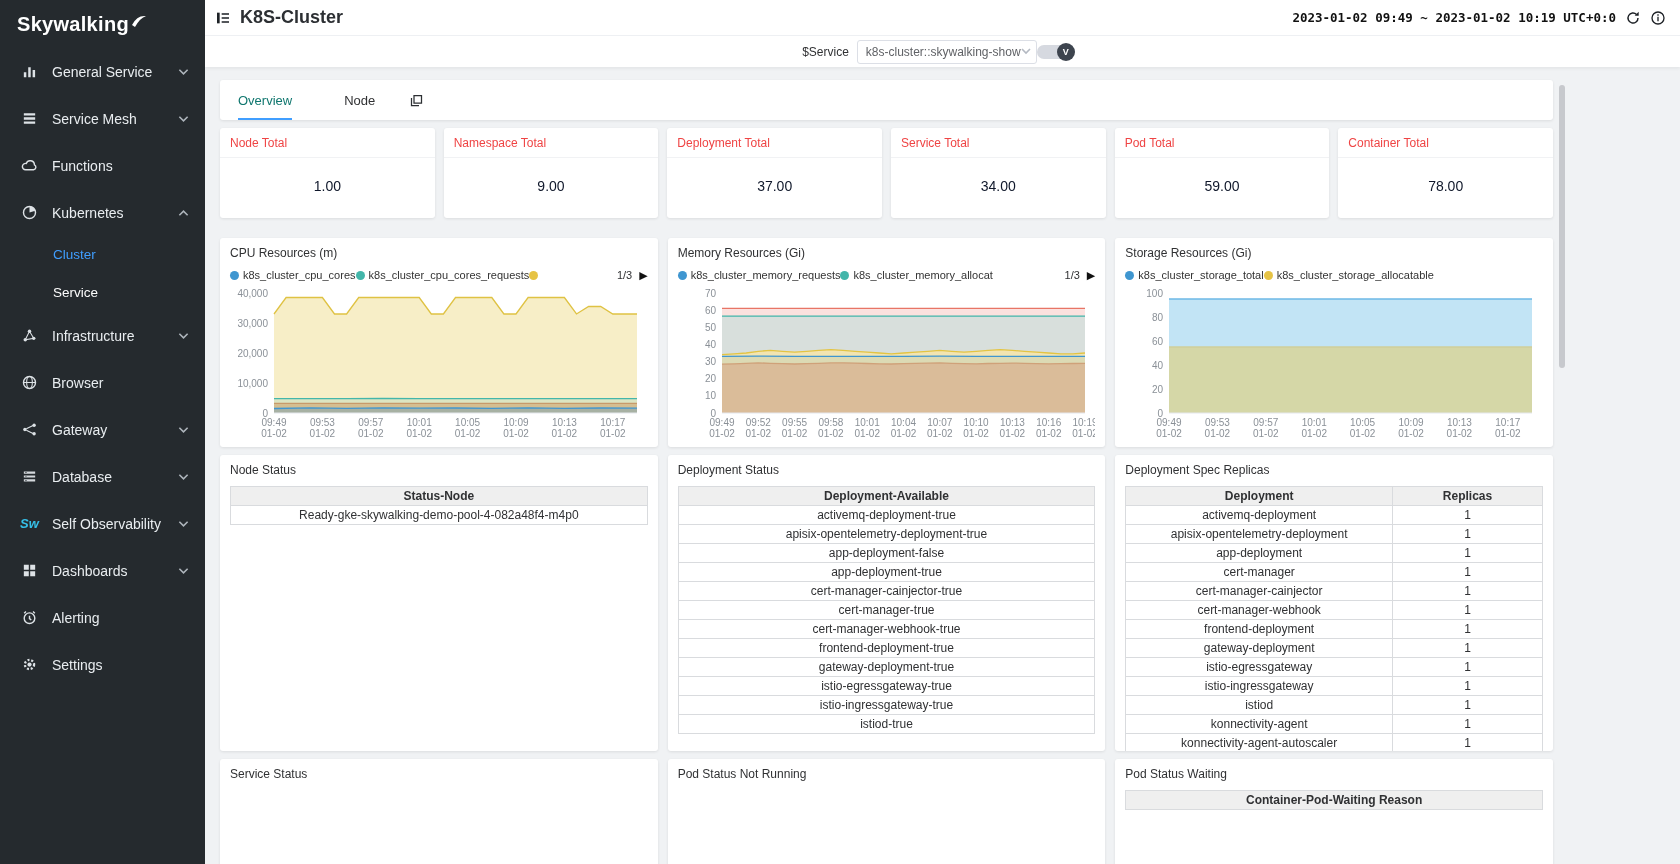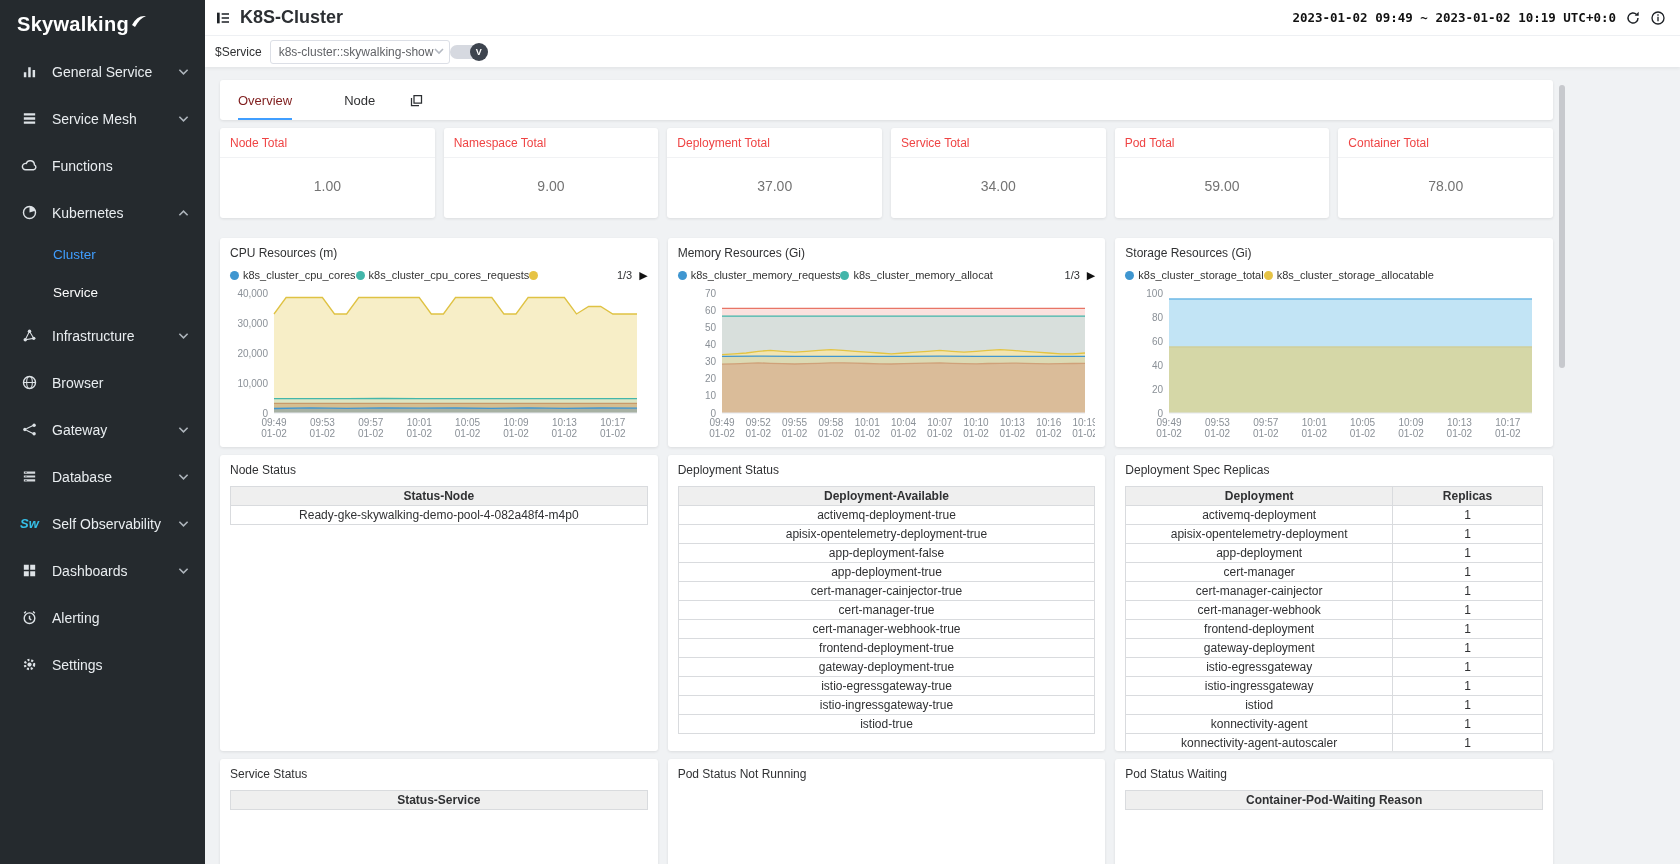--- a/index.html
+++ b/index.html
@@ -26,46 +26,46 @@
 
   
   .main { position:relative; flex:1; height:864px; display:flex; flex-direction:column; overflow:hidden; background:#f0f2f4; }
   .topbar { height:36px; background:#fff; border-bottom:1px solid #eef0f3; display:flex;
             align-items:center; justify-content:space-between; padding:0 14px 0 10px; flex-shrink:0; }
   .tb-left, .tb-right { display:flex; align-items:center; gap:9px; }
   .page-title { font-size:18px; font-weight:bold; color:#2c2f33; }
   .hicon { display:flex; align-items:center; color:#1d2126; cursor:pointer; }
   .time-range { font-family:"DejaVu Sans Mono", monospace; font-size:12.5px; font-weight:bold; color:#111; cursor:pointer; }
 
-  .toolbar { height:31px; background:#fff; display:flex; align-items:center; justify-content:flex-start;
+  .toolbar { height:31px; background:#fff; display:flex; align-items:center; justify-content:center;
              padding:0 12px 0 10px; box-shadow:0 2px 3px rgba(0,0,0,.05); flex-shrink:0; }
   .tl-left { display:flex; align-items:center; gap:8px; }
   .svc-label { font-size:12px; color:#303133; }
   .select { width:180px; height:24px; border:1px solid #dcdfe6; border-radius:3px; background:#fff;
             display:flex; align-items:center; padding:0 5px 0 8px; cursor:pointer; }
   .select-value { flex:1; font-size:12px; color:#606266; white-space:nowrap; overflow:hidden; }
   .select-caret { display:flex; color:#b4b9c2; }
   .toggle { width:36px; height:14px; border-radius:7px; background:#d6d9e0; position:relative; cursor:pointer; margin-right:8px; }
   .knob { position:absolute; right:-2px; top:-2px; width:18px; height:18px; border-radius:50%;
           background:#3d444e; color:#fff; font-size:9px; font-weight:bold;
           display:flex; align-items:center; justify-content:center; }
 
   
   .dash { position:relative; width:1363px; height:797px; padding:13px 15px 0 15px; overflow:hidden; }
   .card { background:#fff; border-radius:3px; box-shadow:0 1px 3px rgba(0,0,0,.09); }
 
   .tab-strip { height:40px; display:flex; align-items:center; padding:0 18px; gap:52px; }
   .tab { height:40px; display:flex; align-items:center; font-size:13px; color:#303133; cursor:pointer; }
-  .tab.active { color:#7f1d1d; box-shadow:inset 0 -2px 0 #409eff; }
+  .tab.active { color:#0f766e; box-shadow:inset 0 -2px 0 #409eff; }
   .tab-tool { display:flex; color:#2c2f33; cursor:pointer; margin-left:-18px; }
 
   .stats-row { display:grid; grid-template-columns:repeat(6,1fr); gap:9px; margin-top:8px; }
   .stat-card { height:90px; overflow:hidden; }
   .stat-title { font-size:12px; color:#ef4444; padding:8px 10px 7px; border-bottom:1px solid #f1f2f4; }
-  .stat-value { height:56px; display:flex; align-items:center; justify-content:center; font-size:14px; color:#737373; }
+  .stat-value { height:56px; display:flex; align-items:center; justify-content:center; font-size:14px; color:#0f172a; }
 
   .charts-row { display:grid; grid-template-columns:repeat(3,1fr); gap:10px; margin-top:20px; }
   .chart-card { height:209px; padding:8px 10px; overflow:hidden; }
   .card-title { font-size:12px; color:#303133; }
   .legend { display:flex; align-items:center; margin:7px 0 0 0; font-size:11px; color:#333; min-height:16px; }
   .legend-item { display:flex; align-items:center; gap:4px; cursor:pointer; }
   .dot { width:9px; height:9px; border-radius:50%; display:inline-block; }
   .legend-label { white-space:nowrap; }
   .pager { margin-left:auto; display:flex; align-items:center; gap:7px; }
   .pager-text { font-size:11px; color:#303133; }
@@ -634,30 +634,20 @@
                   </tr>
                 </tbody>
               </table>
             </div>
           </div>
         </div>
 
       <div id="tables-bottom-row" class="tables-row">
           <div class="card table-card">
             <div class="card-title">Service Status</div>
-            <div>
-              <table>
-                <thead>
-                  <tr>
-                    <th>Status-Service</th>
-                  </tr>
-                </thead>
-                <tbody></tbody>
-              </table>
-            </div>
           </div>
           <div class="card table-card">
             <div class="card-title">Pod Status Not Running</div>
           </div>
           <div class="card table-card">
             <div class="card-title">Pod Status Waiting</div>
             <div>
               <table>
                 <thead>
                   <tr>

